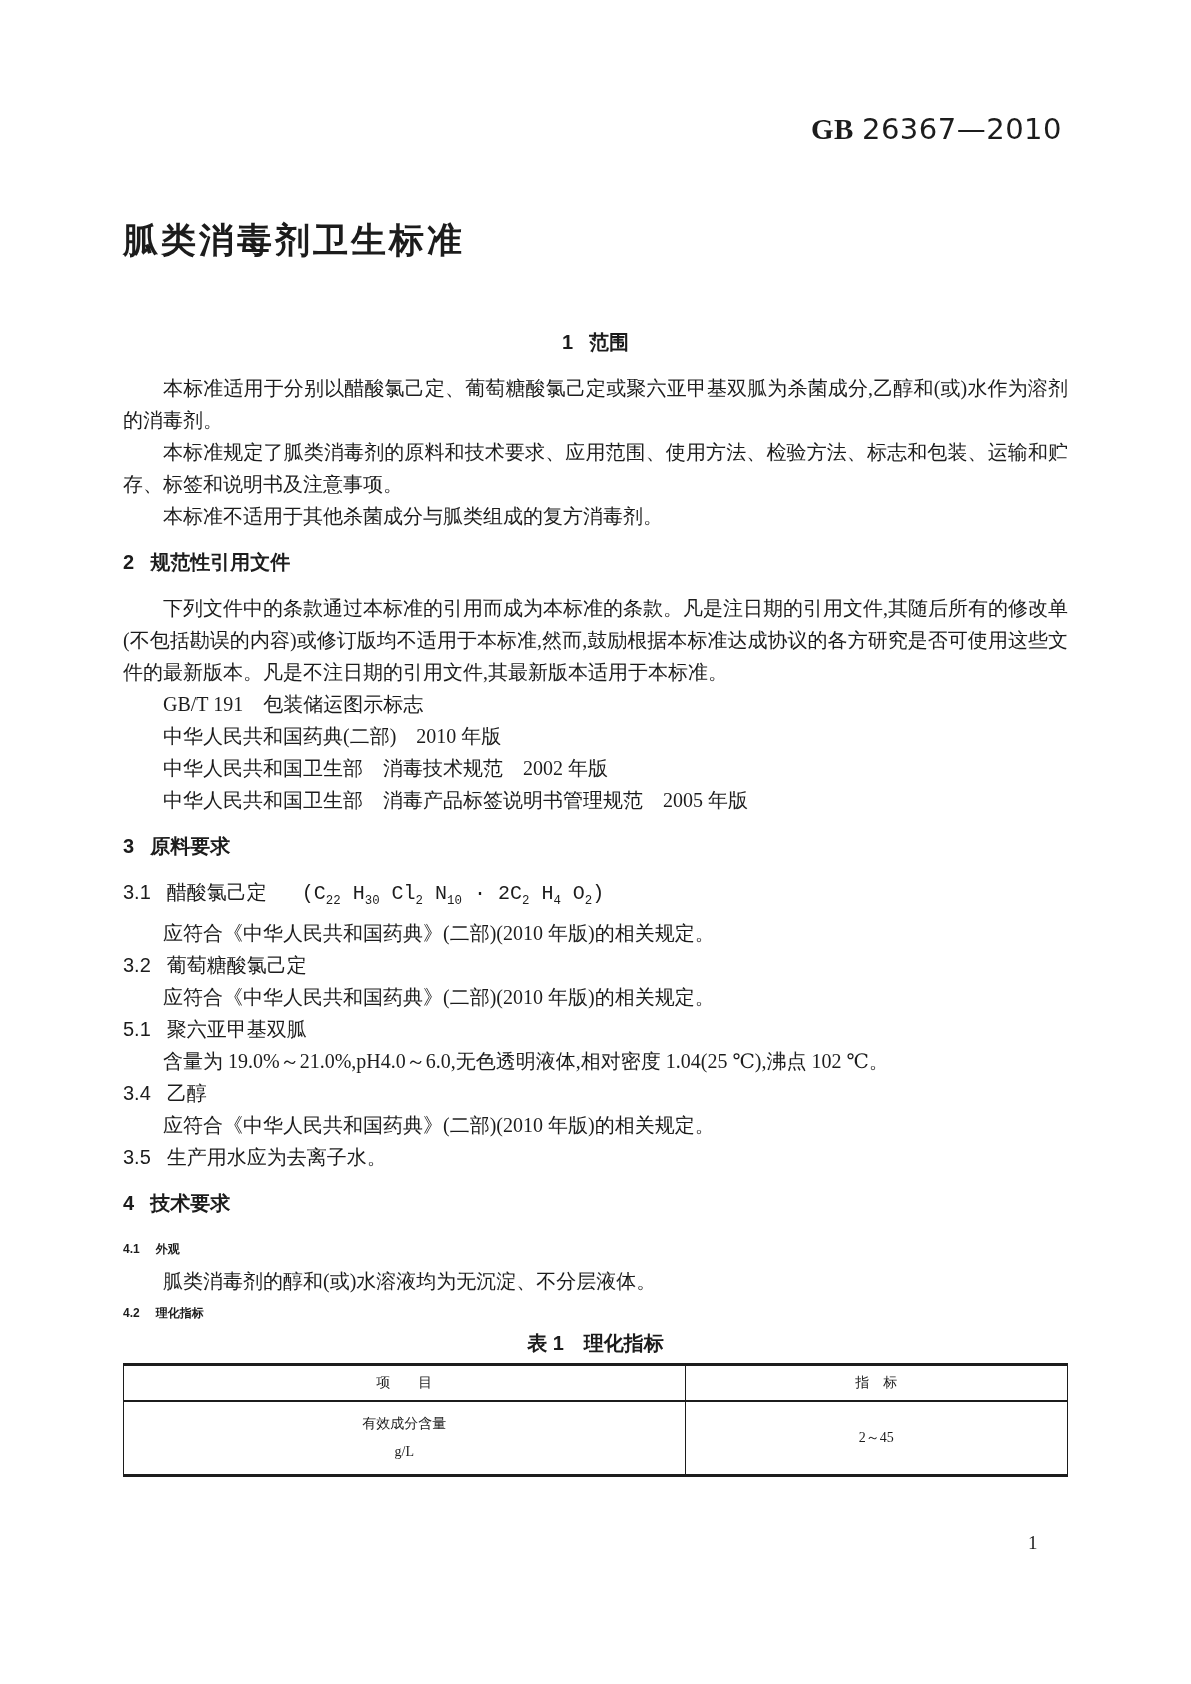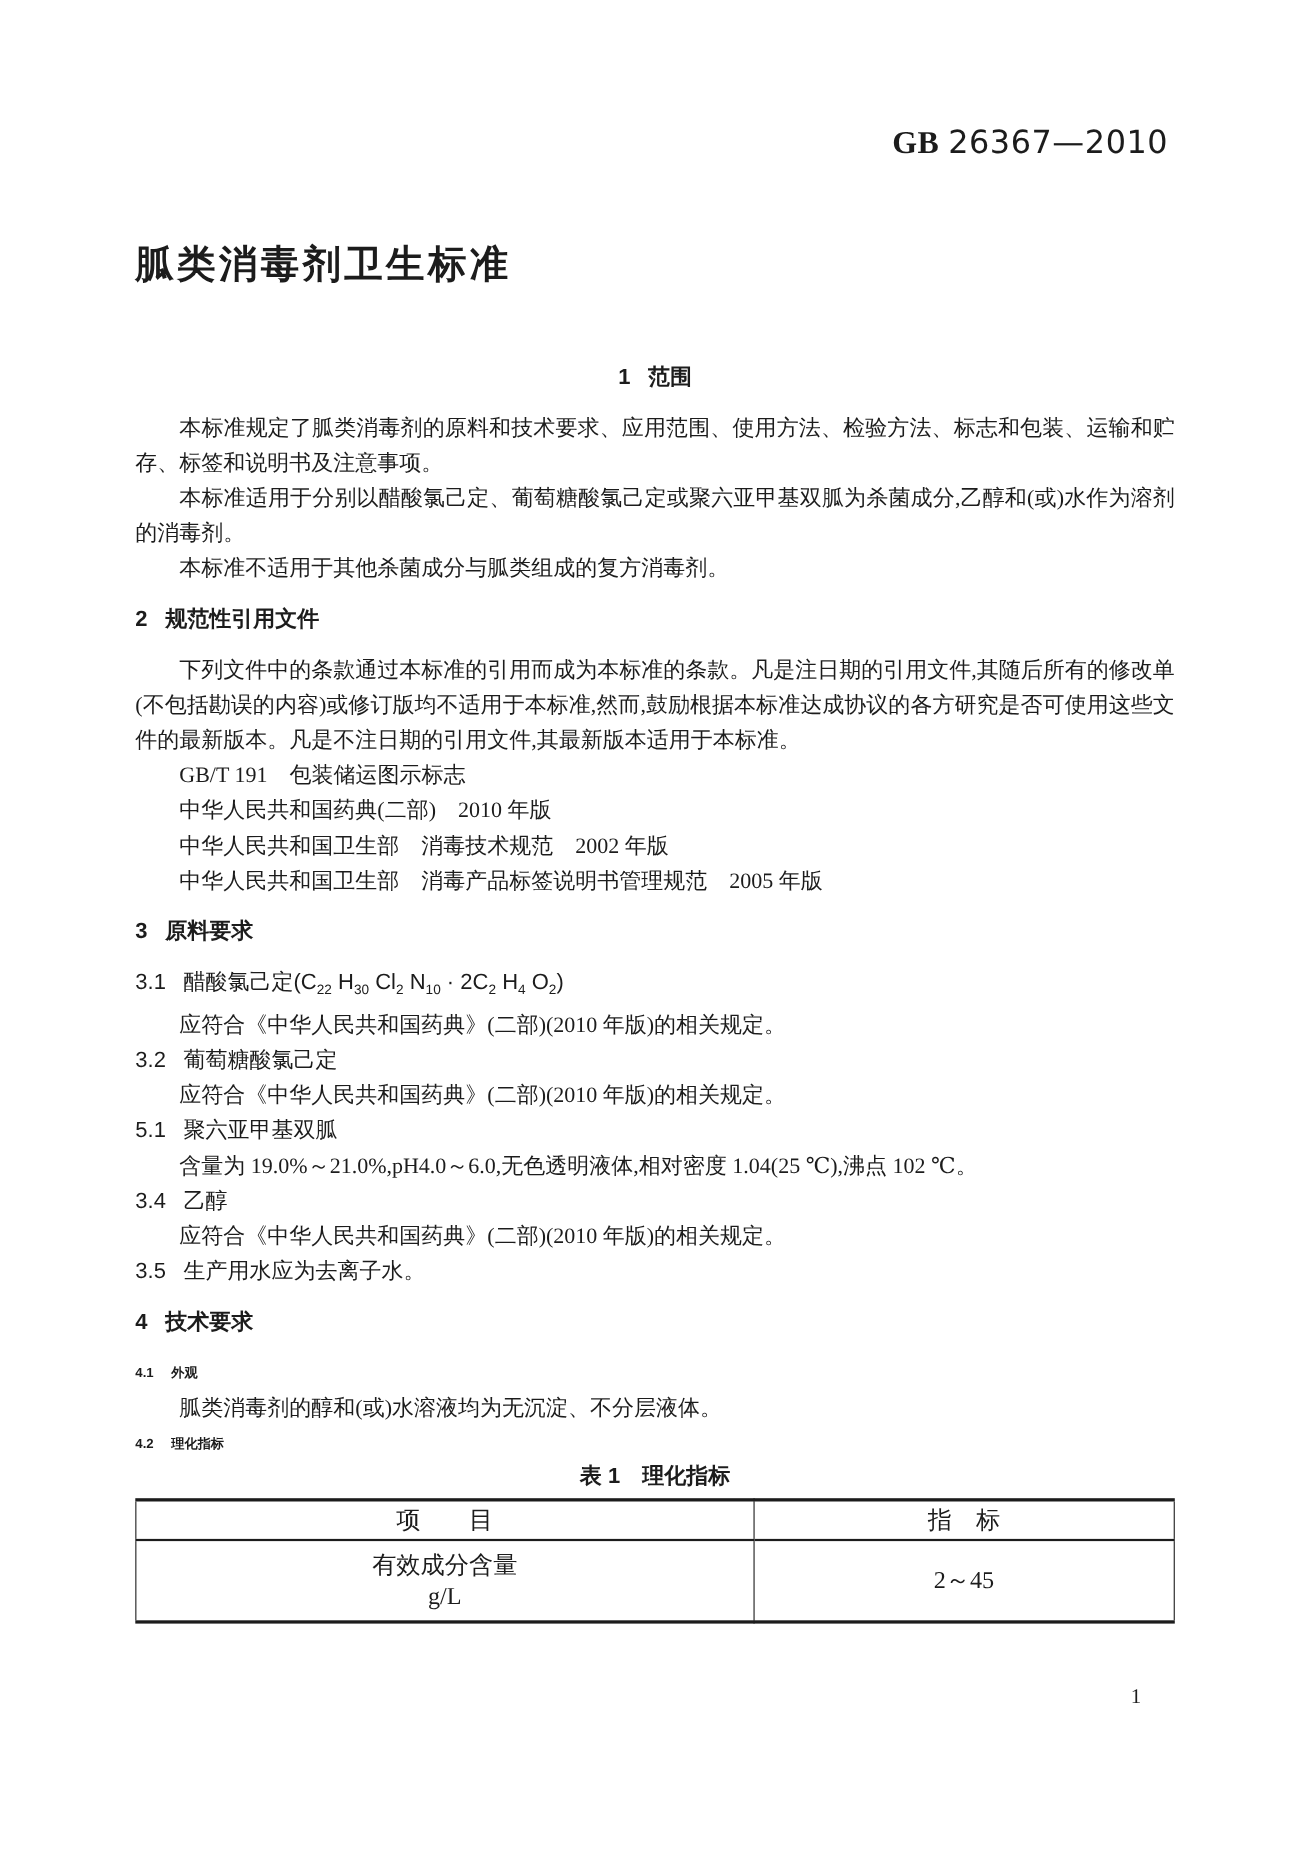--- a/index.html
+++ b/index.html
@@ -53,21 +53,22 @@
     font-weight: bold;
     font-size: 12px;
   }
   .num { margin-right: 16px; }
   
   .clause-head {
     font-family: "Liberation Sans", "DejaVu Sans", sans-serif;
     font-weight: normal;
   }
   .clause-head .formula {
-    font-family: Liberation Sans, sans-serif;
+    font-family: Liberation Mono, monospace;
+    margin-left: 35px;
   }
   .clause-head .formula sub { font-size: 0.62em; }
   
   .body-para {
     margin: 0;
     text-indent: 2em;
     text-align: justify;
   }
   .clause-body { margin: 0; text-indent: 2em; }
   .ref-line { padding-left: 2em; }
@@ -87,21 +88,21 @@
     line-height: 28px;
   }
   table.spec {
     margin-top: 6px;
     width: 100%;
     border-collapse: collapse;
     border-top: 3px solid #1c1c1c;
     border-bottom: 3px solid #1c1c1c;
     border-left: 1px solid #1c1c1c;
     border-right: 1px solid #1c1c1c;
-    font-size: 22px;
+    font-size: 14px;
     padding-left: 38px;
   }
   table.spec th {
     font-weight: normal;
     height: 36px;
     border-bottom: 2px solid #1c1c1c;
     text-align: center;
     vertical-align: middle;
   }
   table.spec td {
@@ -127,22 +128,22 @@
 
   <div class="doc-code">
     <span class="prefix">GB</span><span class="number">26367—2010</span>
   </div>
 
   <div class="page-title">胍类消毒剂卫生标准</div>
 
   <div class="h-l1 first">
     <span class="num">1</span><span>范围</span>
   </div>
+  <p class="body-para">本标准适用于分别以醋酸氯己定、葡萄糖酸氯己定或聚六亚甲基双胍为杀菌成分,乙醇和(或)水作为溶剂的消毒剂。</p>
   <p class="body-para">本标准规定了胍类消毒剂的原料和技术要求、应用范围、使用方法、检验方法、标志和包装、运输和贮存、标签和说明书及注意事项。</p>
-  <p class="body-para">本标准适用于分别以醋酸氯己定、葡萄糖酸氯己定或聚六亚甲基双胍为杀菌成分,乙醇和(或)水作为溶剂的消毒剂。</p>
   <p class="body-para">本标准不适用于其他杀菌成分与胍类组成的复方消毒剂。</p>
 
   <div class="h-l1">
     <span class="num">2</span><span>规范性引用文件</span>
   </div>
   <p class="body-para">下列文件中的条款通过本标准的引用而成为本标准的条款。凡是注日期的引用文件,其随后所有的修改单(不包括勘误的内容)或修订版均不适用于本标准,然而,鼓励根据本标准达成协议的各方研究是否可使用这些文件的最新版本。凡是不注日期的引用文件,其最新版本适用于本标准。</p>
   <div class="ref-line">GB/T 191　包装储运图示标志</div>
   <div class="ref-line">中华人民共和国药典(二部)　2010 年版</div>
   <div class="ref-line">中华人民共和国卫生部　消毒技术规范　2002 年版</div>
   <div class="ref-line">中华人民共和国卫生部　消毒产品标签说明书管理规范　2005 年版</div>

